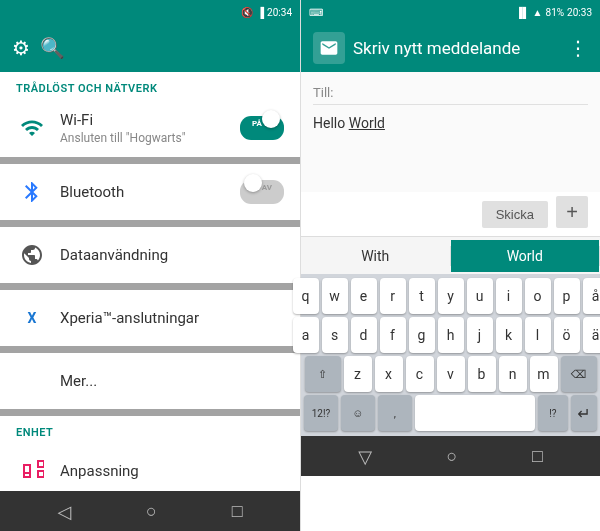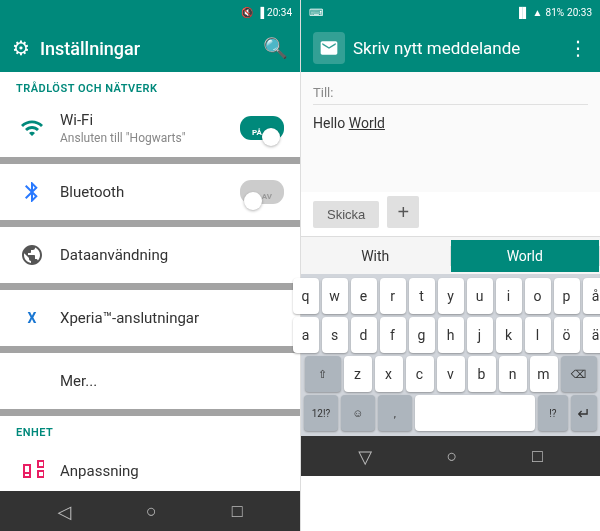--- a/index.html
+++ b/index.html
@@ -97,21 +97,21 @@
       font-size: 12px;
       color: #888;
       margin-top: 2px;
     }
 
     .toggle {
       width: 44px;
       height: 22px;
       border-radius: 11px;
       display: flex;
-      align-items: flex-start;
+      align-items: flex-end;
       padding: 12px;
       position: relative;
       font-size: 9px;
       font-weight: bold;
       cursor: pointer;
     }
     .toggle.on {
       background: #00897B;
       justify-content: flex-end;
       color: #fff;
@@ -241,20 +241,21 @@
       font-size: 14px;
       color: #333;
     }
     .message-text u {
       text-decoration: underline;
     }
 
     .send-area {
       display: flex;
       align-items: flex-end;
+      justify-content: flex-end;
       padding: 4px 12px 8px;
     }
     .send-button {
       background: #e0e0e0;
       border: none;
       padding: 6px 14px;
       font-size: 13px;
       color: #555;
       border-radius: 2px;
       cursor: pointer;
@@ -369,21 +370,20 @@
   <div class="left-statusbar">
     <div class="status-icons">
       <span>🔇</span>
       <span>▐</span>
       <span>20:34</span>
     </div>
   </div>
 
   <div class="left-toolbar">
     <span style="color:#fff;font-size:20px;">⚙</span>
-    <span class="toolbar-title">Inställningar</span>
     <span style="color:#fff;font-size:20px;">🔍</span>
   </div>
 
   <div class="settings-list">
 
     <div class="section-header">TRÅDLÖST OCH NÄTVERK</div>
 
     <div class="settings-item">
       <div class="item-icon">
         <svg width="24" height="24" viewBox="0 0 24 24" fill="#00897B">

